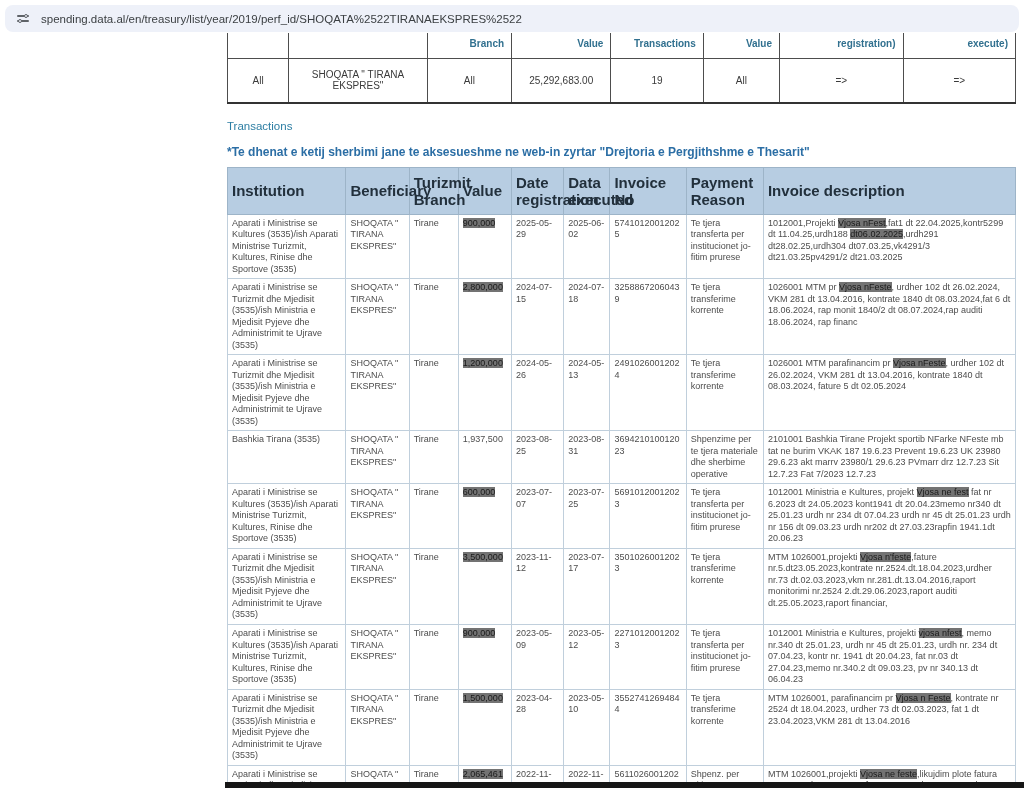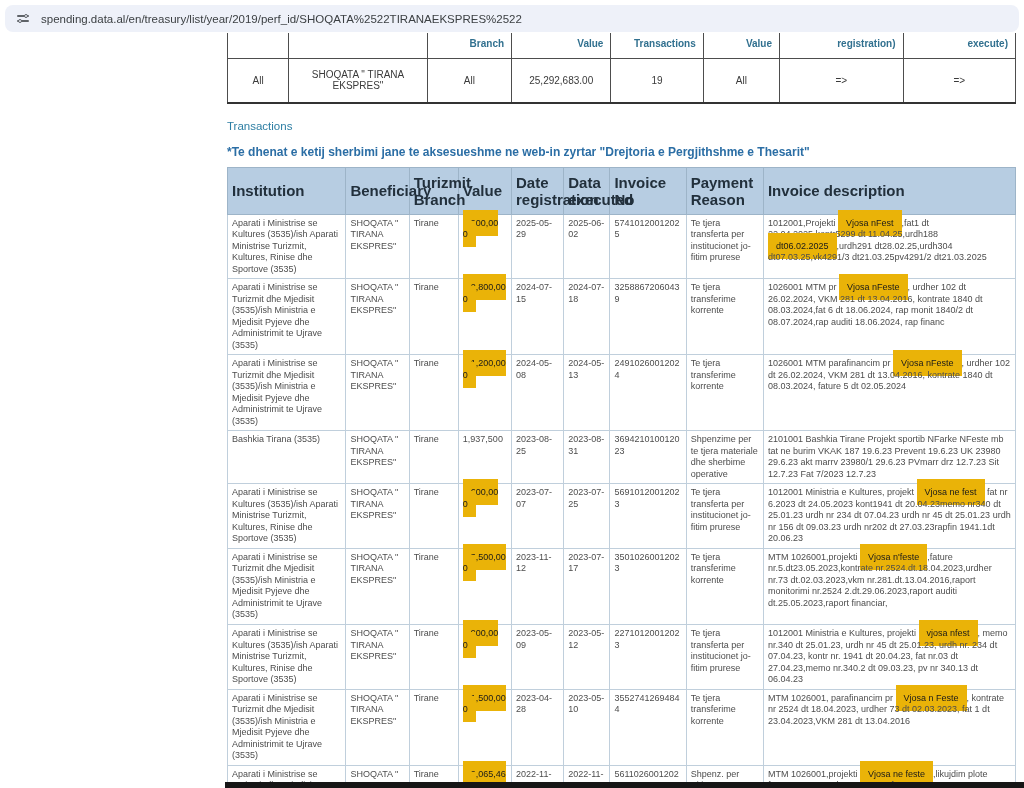--- a/index.html
+++ b/index.html
@@ -33,21 +33,21 @@
 
   .section-title { margin-top:16px; font-size:11.5px; color:#2d7ea3; }
   .note-line { margin-top:13px; font-size:12px; font-weight:bold; color:#2b6ea5; }
 
   
   .tx-table { width:100%; border-collapse:collapse; table-layout:fixed; margin-top:8px; }
   .tx-table th { background:#b7cde2; border:1px solid #9db4c8; font-size:15px; color:#22303c;
     text-align:left; vertical-align:middle; padding:6px 4px; font-weight:bold; }
   .tx-table td { border:1px solid #c0cfdc; font-size:9px; color:#4d4d4d; vertical-align:top;
     padding:3px 4px; overflow-wrap:anywhere; line-height:1.28; background:#fff; }
-  mark.hl { background:#eab308; color:#1a1a1a; padding:8px; }
+  mark.hl { background:#737373; color:#1a1a1a; padding:0; }
 
   .bottom-bar { position:absolute; left:225px; top:782px; width:799px; height:6px; background:#161616; }
 </style>
 </head>
 <body>
 
 <div class="browser-top">
   <div class="url-bar">
     <span class="url-icon">
       <span class="sl t"></span>
@@ -163,21 +163,21 @@
           <td>2024-07-18</td>
           <td>32588672060439</td>
           <td>Te tjera transferime korrente</td>
           <td>1026001 MTM pr <mark class="hl">Vjosa nFeste</mark>, urdher 102 dt 26.02.2024, VKM 281 dt 13.04.2016, kontrate 1840 dt 08.03.2024,fat 6 dt 18.06.2024, rap monit 1840/2 dt 08.07.2024,rap auditi 18.06.2024, rap financ</td>
         </tr>
         <tr>
           <td>Aparati i Ministrise se Turizmit dhe Mjedisit (3535)/ish Ministria e Mjedisit Pyjeve dhe Administrimit te Ujrave (3535)</td>
           <td>SHOQATA " TIRANA EKSPRES"</td>
           <td>Tirane</td>
           <td><mark class="hl">1,200,000</mark></td>
-          <td>2024-05-08</td>
+          <td>2024-05-26</td>
           <td>2024-05-13</td>
           <td>24910260012024</td>
           <td>Te tjera transferime korrente</td>
           <td>1026001 MTM parafinancim pr <mark class="hl">Vjosa nFeste</mark>, urdher 102 dt 26.02.2024, VKM 281 dt 13.04.2016, kontrate 1840 dt 08.03.2024, fature 5 dt 02.05.2024</td>
         </tr>
         <tr>
           <td>Bashkia Tirana (3535)</td>
           <td>SHOQATA " TIRANA EKSPRES"</td>
           <td>Tirane</td>
           <td>1,937,500</td>

